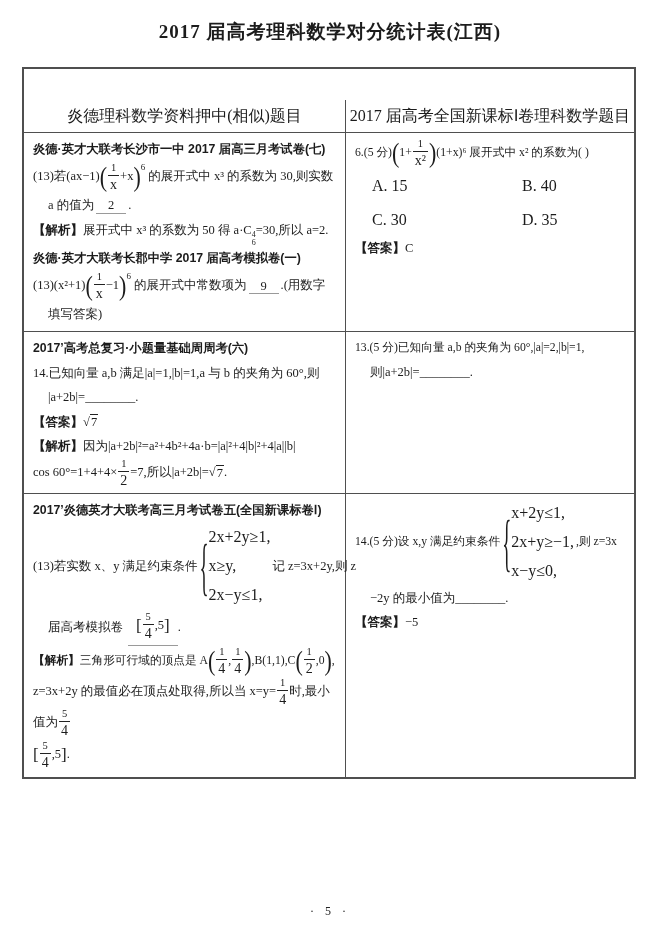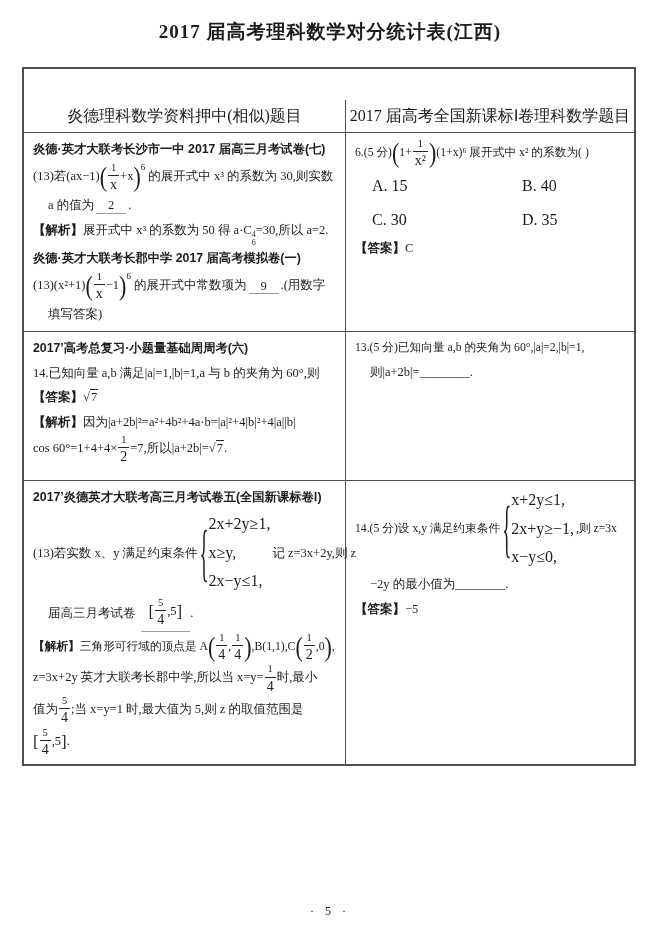--- a/index.html
+++ b/index.html
@@ -98,20 +98,21 @@
         <span>D. 35</span>
       </div>
       <p class="math">
         <span class="lbl">【答案】</span><span>C</span>
       </p>
     </div>
 
     <div class="cell cl r2">
       <p class="src">2017’高考总复习·小题量基础周周考(六)</p>
       <p class="math">14.已知向量 a,b 满足|a|=1,|b|=1,a 与 b 的夹角为 60°,则</p>
+      <p class="math ind">|a+2b|=________.</p>
       <p class="math">
         <span class="lbl">【答案】</span><span>√</span><span class="rad">7</span>
       </p>
       <p class="math">
         <span class="lbl">【解析】</span><span>因为|a+2b|²=a²+4b²+4a·b=|a|²+4|b|²+4|a||b|</span>
       </p>
       <p class="math">
         <span>cos 60°=1+4+4×</span><span class="frac"><span class="num">1</span><span class="den">2</span></span><span>=7,所以|a+2b|=</span><span>√</span><span class="rad">7</span><span>.</span>
       </p>
     </div>
@@ -130,30 +131,30 @@
           <span class="clines">
             <span>2x+2y≥1,</span>
             <span>x≥y,</span>
             <span>2x−y≤1,</span>
           </span>
         </span>
         <span class="gap"></span>
         <span>记 z=3x+2y,则 z</span>
       </p>
       <p class="math ind">
-        <span>届高三月考试卷</span><span class="ansbox"><span class="bigb">[</span><span class="frac"><span class="num">5</span><span class="den">4</span></span><span>,5</span><span class="bigb">]</span></span><span>.</span>
+        <span>届高考模拟卷</span><span class="ansbox"><span class="bigb">[</span><span class="frac"><span class="num">5</span><span class="den">4</span></span><span>,5</span><span class="bigb">]</span></span><span>.</span>
       </p>
       <p class="math tight">
         <span class="lbl">【解析】</span><span>三角形可行域的顶点是 A</span><span class="bigp">(</span><span class="frac"><span class="num">1</span><span class="den">4</span></span><span>,</span><span class="frac"><span class="num">1</span><span class="den">4</span></span><span class="bigp">)</span><span>,B(1,1),C</span><span class="bigp">(</span><span class="frac"><span class="num">1</span><span class="den">2</span></span><span>,0</span><span class="bigp">)</span><span>,</span>
       </p>
       <p class="math">
-        <span>z=3x+2y 英才大联考长郡中学,所以当 x=y=</span><span class="frac"><span class="num">1</span><span class="den">4</span></span><span>时,最小</span>
+        <span>z=3x+2y 的最值必在顶点处取得,所以当 x=y=</span><span class="frac"><span class="num">1</span><span class="den">4</span></span><span>时,最小</span>
       </p>
       <p class="math">
-        <span>值为</span><span class="frac"><span class="num">5</span><span class="den">4</span></span><span>;当 x=y=1 时,最大值为 5,则 z 的取值范围是</span>
+        <span>值为</span><span class="frac"><span class="num">5</span><span class="den">4</span></span>
       </p>
       <p class="math">
         <span class="bigb">[</span><span class="frac"><span class="num">5</span><span class="den">4</span></span><span>,5</span><span class="bigb">]</span><span>.</span>
       </p>
     </div>
 
     <div class="cell r3">
       <p class="math caseline tight">
         <span>14.(5 分)设 x,y 满足约束条件</span>
         <span class="cases">

